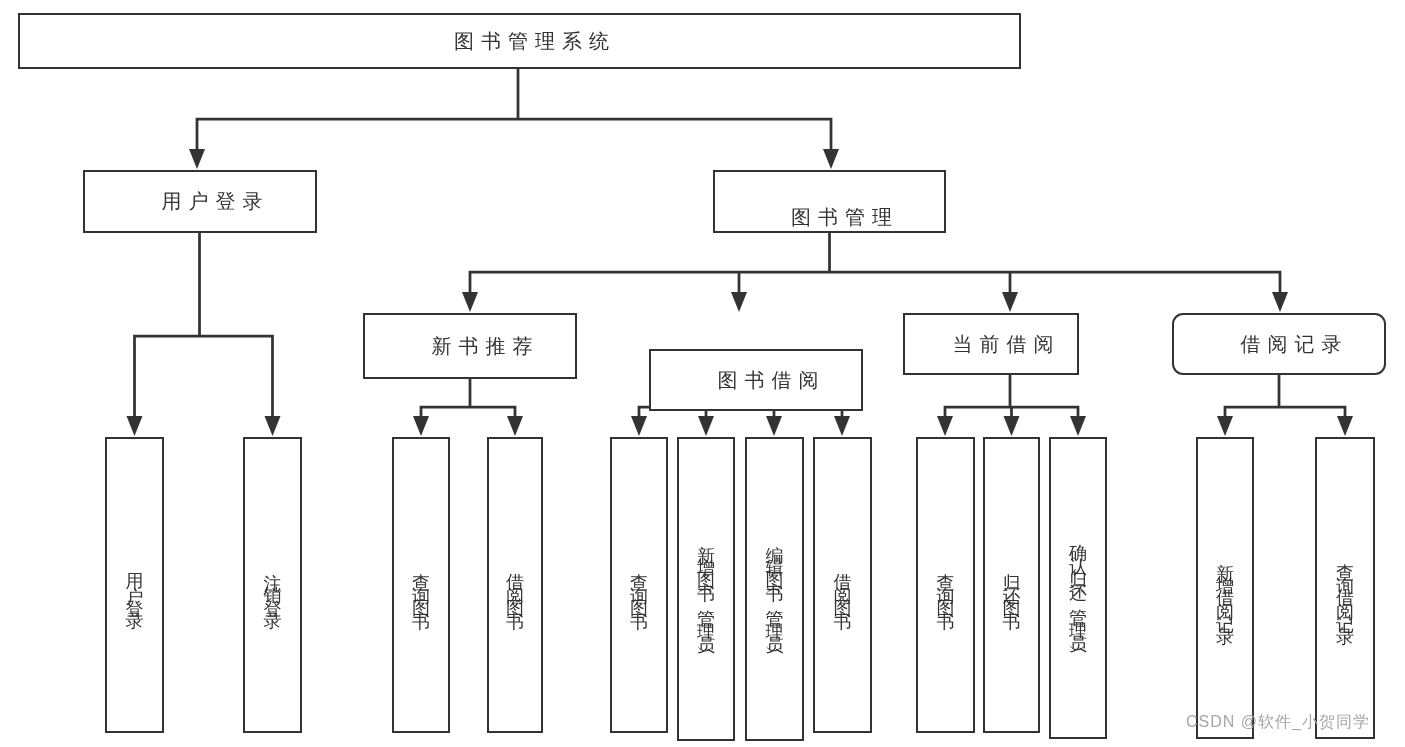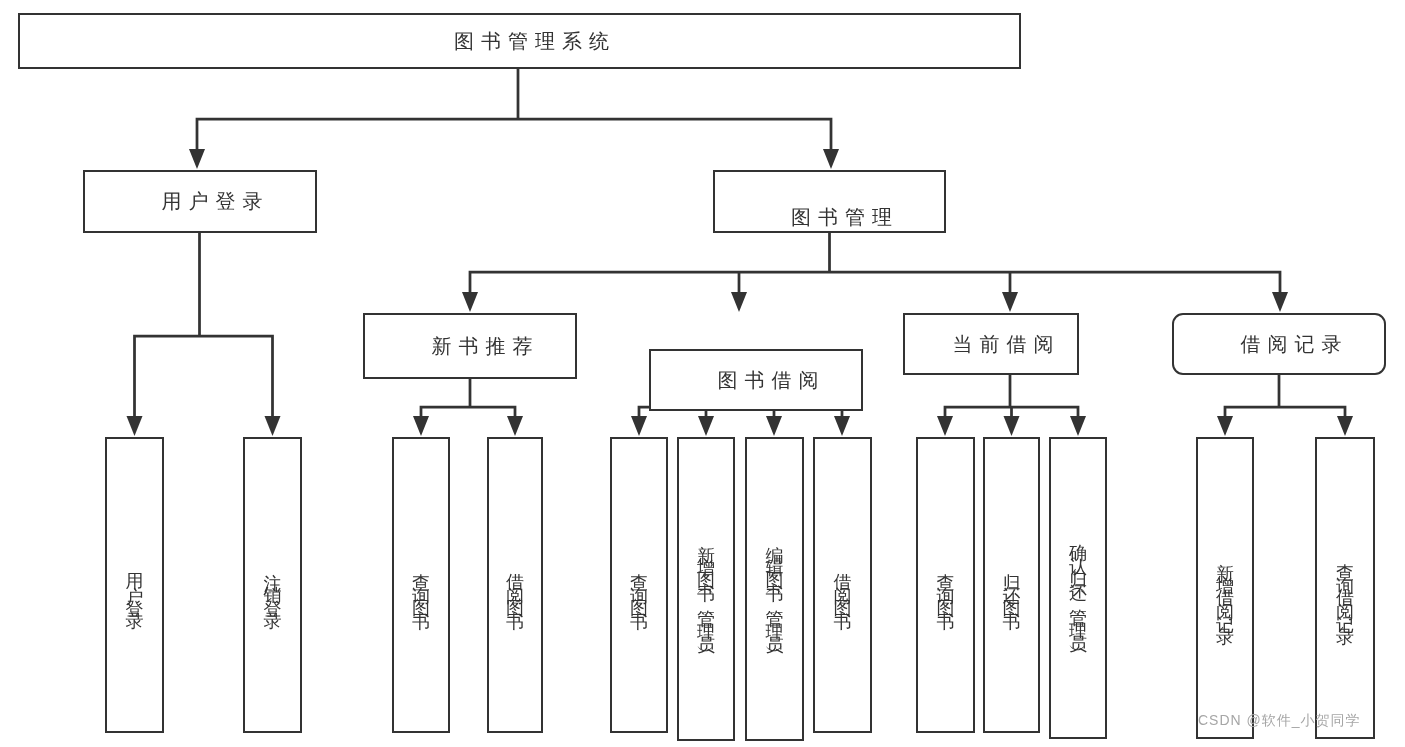--- a/index.html
+++ b/index.html
@@ -37,24 +37,23 @@
     writing-mode:vertical-rl;
     text-orientation:mixed;
     font-size:18px;
     letter-spacing:13px;
     line-height:1;
     white-space:nowrap;
   }
   #watermark{
     position:absolute;z-index:3;
     left:1186px;top:712px;
-    font-size:14px;letter-spacing:1px;
+    font-size:16px;letter-spacing:1px;
     color:var(--wm);
     white-space:nowrap;
-    margin-left:12px;
   }
 </style>
 </head>
 <body>
 
 <div id="canvas">
 
   <svg id="wires" viewBox="0 0 1405 747" xmlns="http://www.w3.org/2000/svg">
 
     <path d="M518 69 V119"></path>

